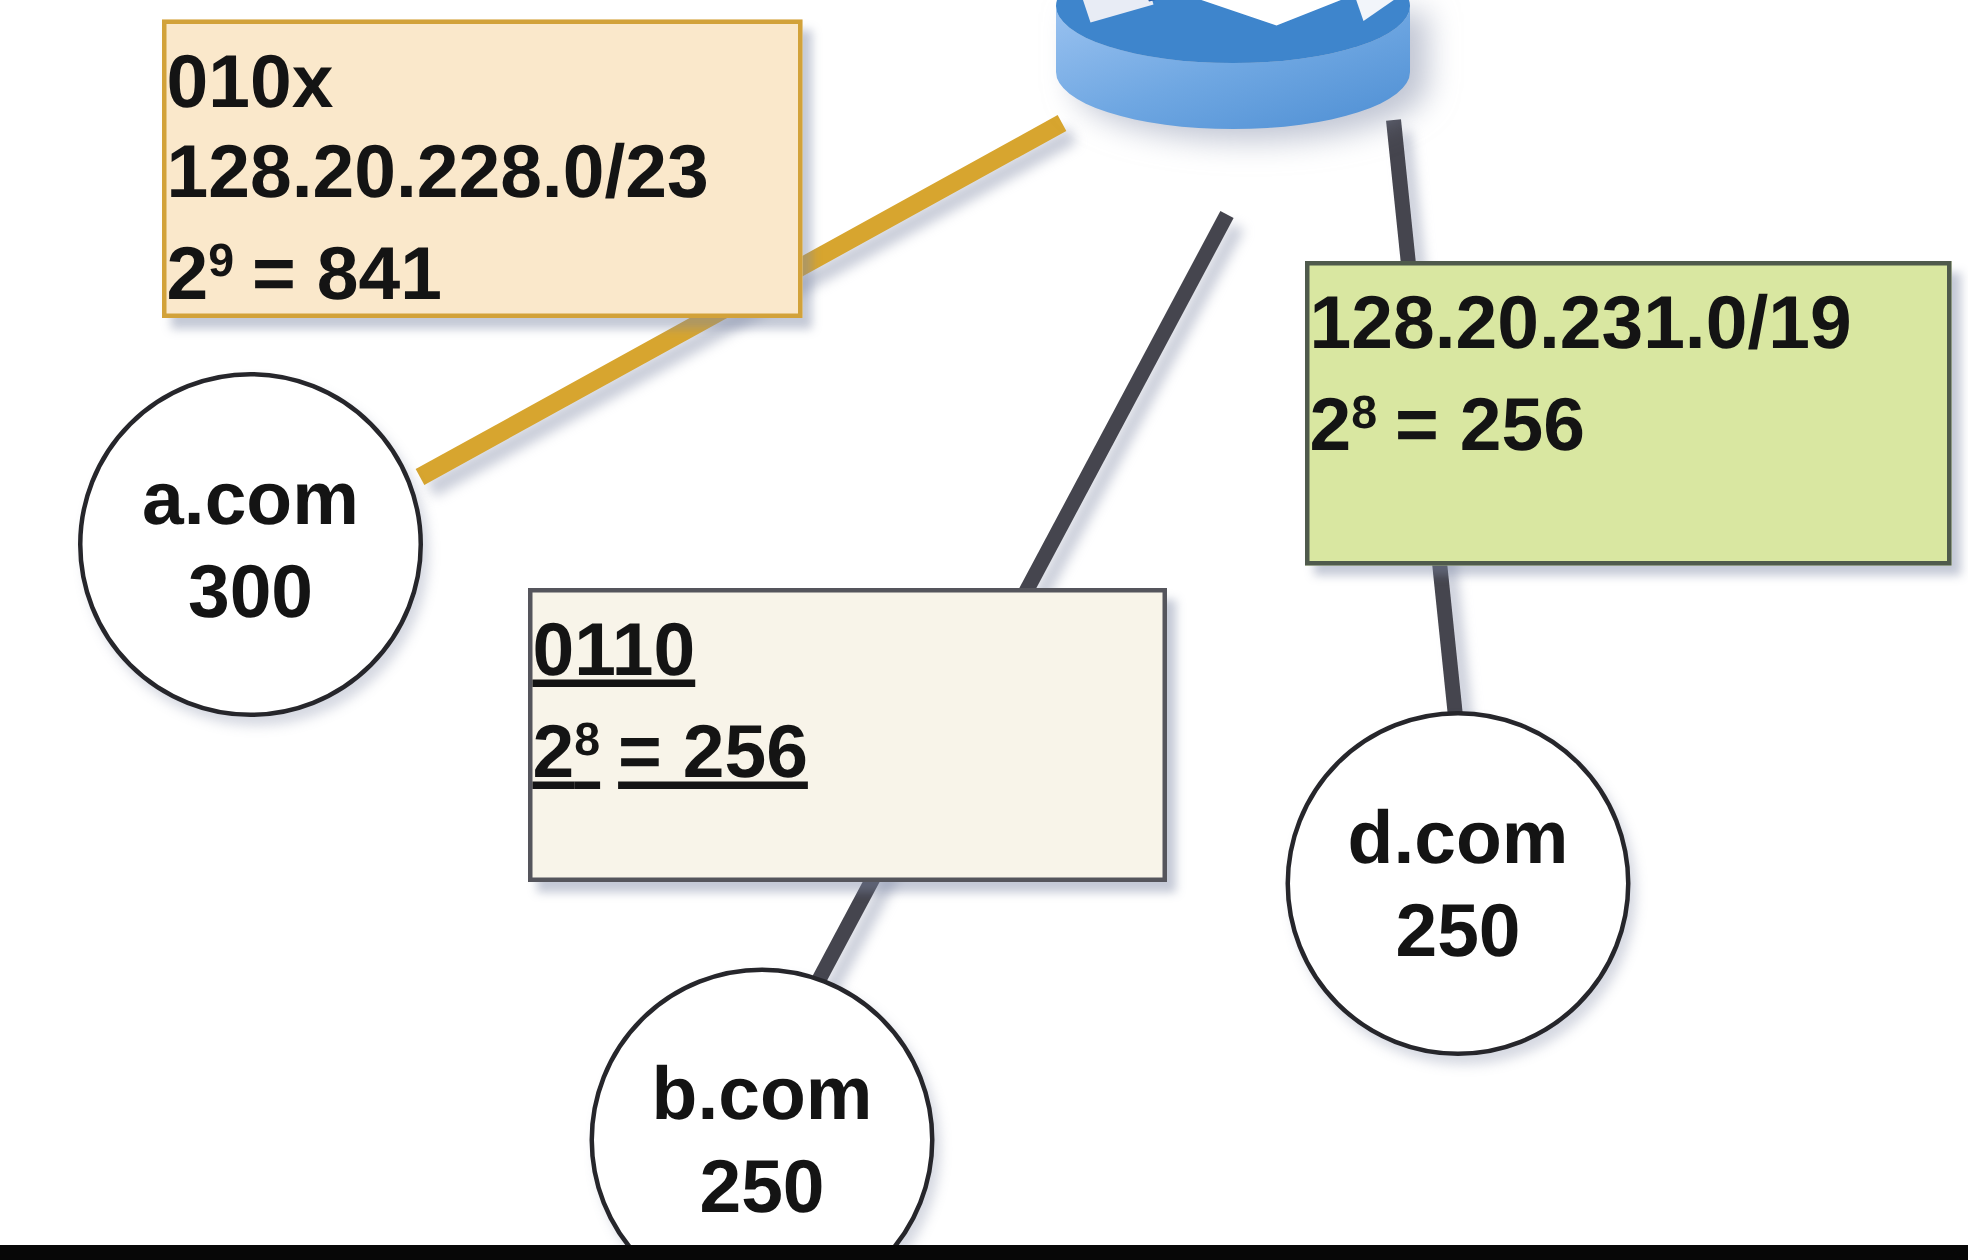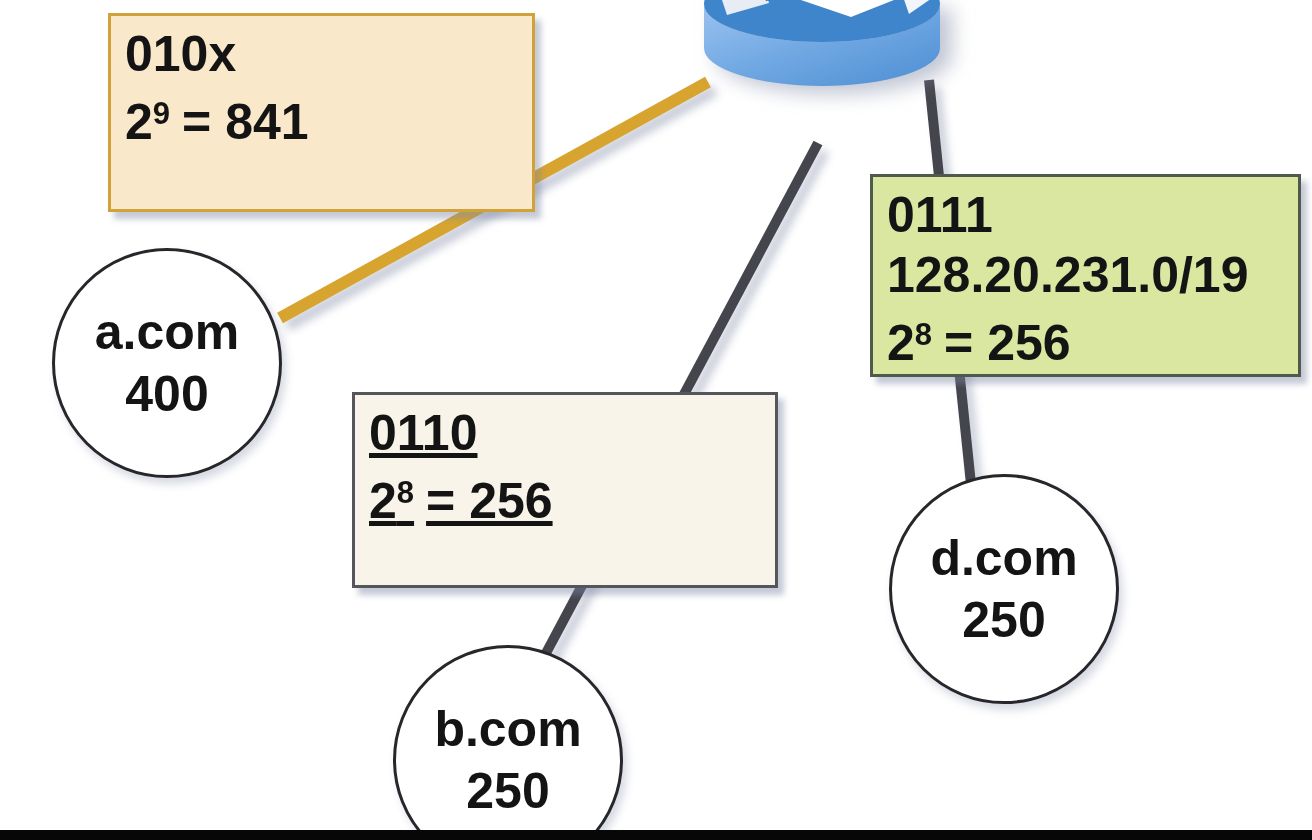--- a/index.html
+++ b/index.html
@@ -11,40 +11,40 @@
     color:#141414;
   }
   #links { position:absolute; left:0; top:0; width:1312px; height:840px; z-index:1; }
   #links line { filter:drop-shadow(7px 8px 4px rgba(120,130,160,0.40)); }
   #router {
     position:absolute; left:702px; top:0; width:240px; height:92px; z-index:2;
     filter:drop-shadow(12px 8px 10px rgba(140,150,175,0.55));
   }
   .subnet {
     position:absolute; z-index:3;
-    padding:8px 14px;
+    padding:8px 0;
     font-size:50px; font-weight:bold; line-height:60px;
     box-shadow:6px 7px 6px rgba(125,135,165,0.45);
     white-space:nowrap;
   }
   #subnet-a { left:108px; top:13px;  width:427px; height:199px; background:#FAE8CB; border:3px solid #D2A23A; }
   #subnet-b { left:352px; top:392px; width:426px; height:196px; background:#F8F4E9; border:3px solid #55555C;text-decoration:underline; }
   #subnet-d { left:870px; top:174px; width:431px; height:203px; background:#D9E7A1; border:3px solid #4F5A4C; }
   .exp { font-size:31px; vertical-align:15px; }
   .power-result { margin-left:12px; }
   .node {
     position:absolute; z-index:4; width:230px; height:230px;
     border-radius:50%; background:#ffffff; border:3px solid #26262b;
     display:flex; flex-direction:column; align-items:center; justify-content:center;
     text-align:center; font-size:50px; font-weight:bold; line-height:62px;
     box-shadow:4px 6px 8px rgba(120,130,160,0.30);
   }
   #node-a { left:52px;  top:248px; }
   #node-b { left:393px; top:645px; }
-  #node-d { left:889px; top:474px; }
+  #node-d { left:857px; top:474px; }
   #bottom-bar {
     position:absolute; left:0; top:830px; width:1312px; height:10px;
     background:#070707; z-index:6;
   }
 </style>
 </head>
 <body>
 
 <div id="canvas">
 
@@ -70,37 +70,37 @@
     <g clip-path="url(#topClip)">
       <path d="M20,0 L62,-14 L67,3 L25,15 Z" fill="#E8ECF5"></path>
       <path d="M58,-12 L88,-20 L95,-6 L64,1 Z" fill="#2A5DA8"></path>
       <path d="M88,-18 L143,0 L190,-18 L197,-2 L149,17 L93,-2 Z" fill="#FFFFFF"></path>
       <path d="M198,-12 L233,-4 L207,14 Z" fill="#F2F5FA"></path>
     </g>
   </svg>
 
   <div id="subnet-a" class="subnet">
     <div>010x</div>
+    <div>128.20.228.0/23</div>
     <div><span>2</span><span class="exp">9</span><span class="power-result">= 841</span></div>
   </div>
 
   <div id="subnet-b" class="subnet">
     <div>0110</div>
     <div><span>2</span><span class="exp">8</span><span class="power-result">= 256</span></div>
   </div>
 
   <div id="subnet-d" class="subnet">
-    <div>0111</div>
     <div>128.20.231.0/19</div>
     <div><span>2</span><span class="exp">8</span><span class="power-result">= 256</span></div>
   </div>
 
   <div id="node-a" class="node">
     <div>a.com</div>
-    <div>400</div>
+    <div>300</div>
   </div>
 
   <div id="node-b" class="node">
     <div>b.com</div>
     <div>250</div>
   </div>
 
   <div id="node-d" class="node">
     <div>d.com</div>
     <div>250</div>

